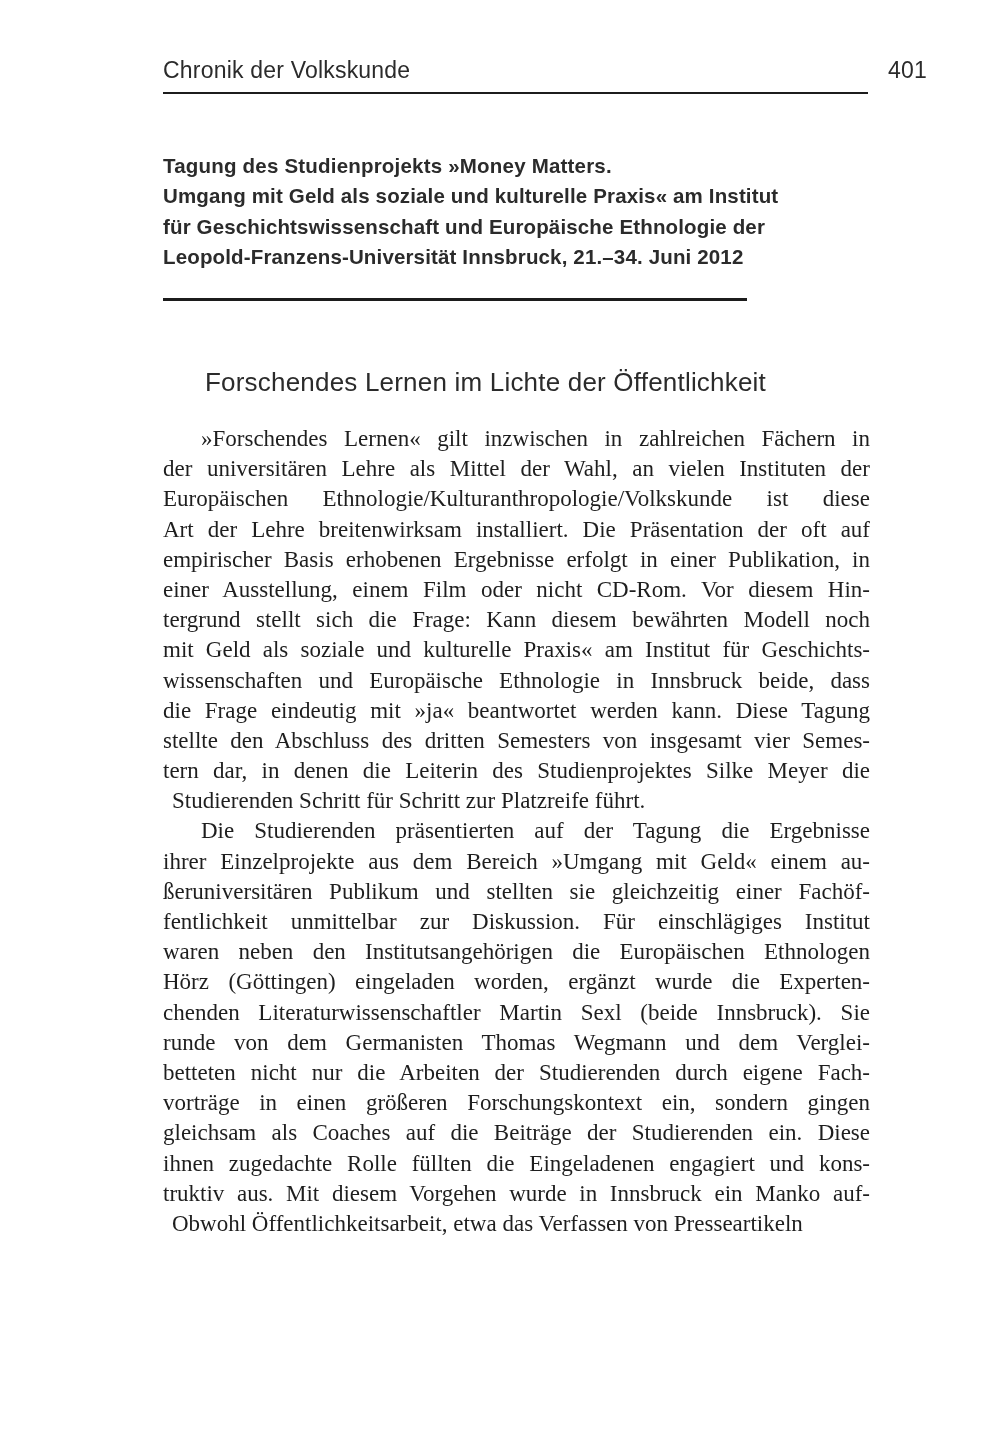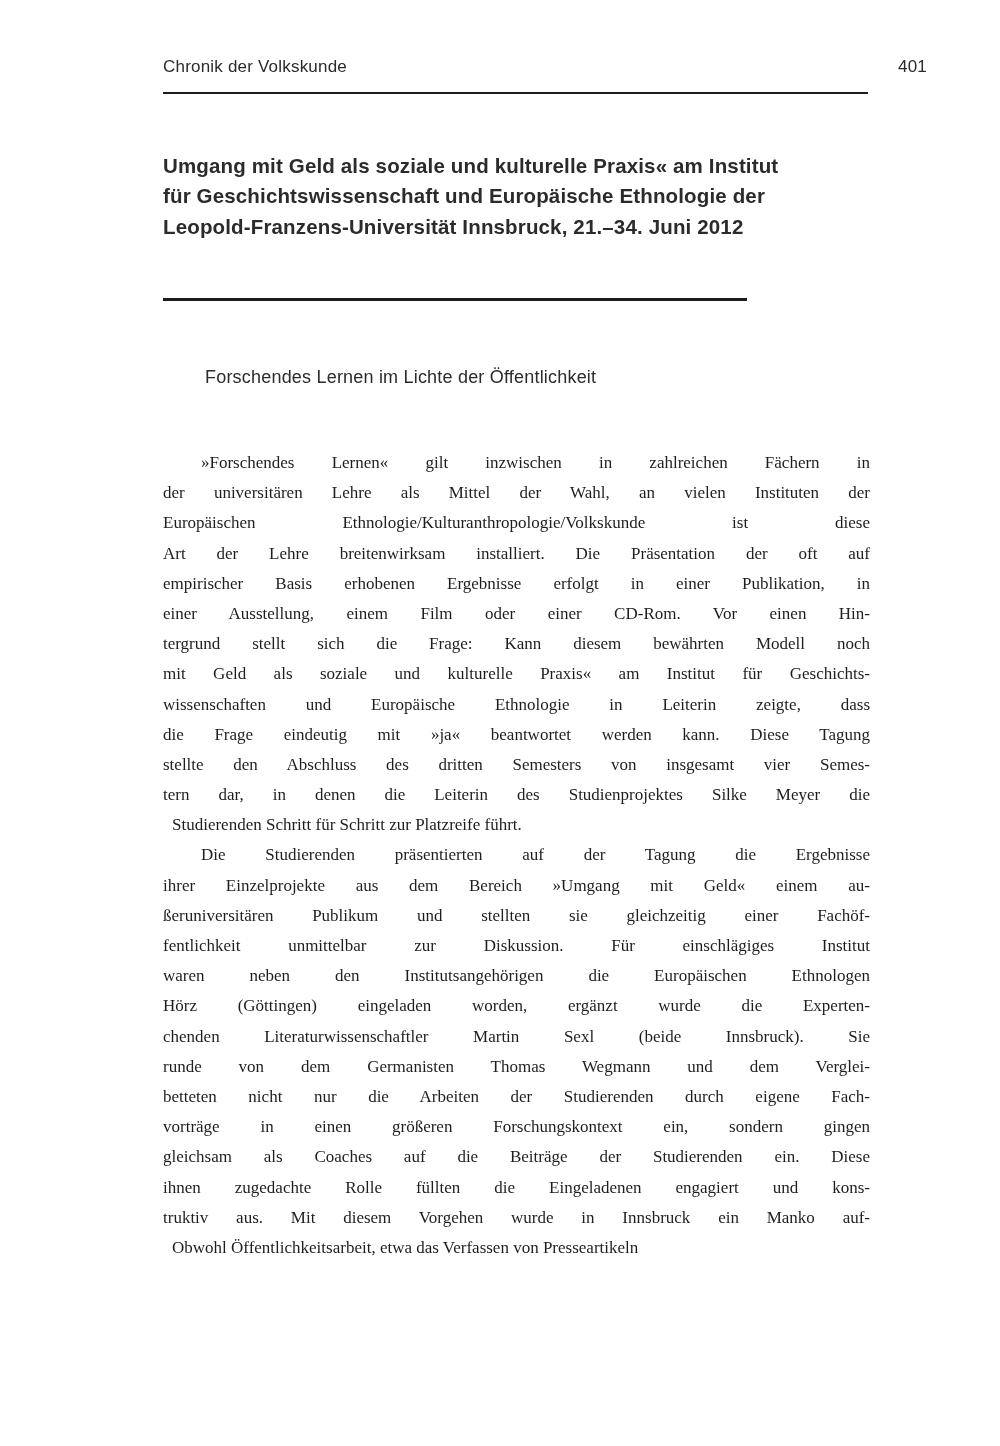--- a/index.html
+++ b/index.html
@@ -18,21 +18,21 @@
 
   
   .running-head-row {
     position: absolute;
     left: 163px;
     top: 57px;
     width: 764px; 
     display: flex;
     justify-content: space-between;
     align-items: baseline;
-    font-size: 17px;
+    font-size: 23px;
     letter-spacing: 0.2px;
     color: var(--sans-text, #343434);
   }
   .header-rule {
     position: absolute;
     left: 163px;
     top: 92px;
     width: 705px; 
     height: 1.5px;
     background: var(--rule, #1c1c1c);
@@ -68,34 +68,34 @@
     height: 2.5px;
     background: var(--rule, #1c1c1c);
   }
 
   
   .section-heading {
     position: absolute;
     left: 205px;
     top: 367px;
     margin: 0;
-    font-size: 18px;
+    font-size: 26px;
     font-weight: 500;
     letter-spacing: 0.2px;
     color: var(--sans-text, #2a2a2a);
   }
 
   
   .article-body {
     position: absolute;
     left: 163px;
-    top: 448px;
+    top: 424px;
     width: 707px;
     font-family: "Liberation Serif", "DejaVu Serif", serif;
-    font-size: 17px;
+    font-size: 23px;
     color: var(--text, #1e1e1e);
   }
   .article-body .line {
     height: 30.2px;
     line-height: 30.2px;
     text-align: justify;
     text-align-last: justify;
     white-space: normal;
   }
   .article-body .line.last {
@@ -111,38 +111,39 @@
 
 <div class="page" style="--bg: #ffffff; --text: #1e1e1e; --sans-text: #2b2b2b; --rule: #1c1c1c;">
 
   <div class="running-head-row">
     <span>Chronik der Volkskunde</span>
     <span>401</span>
   </div>
   <div class="header-rule"></div>
 
   <div class="title-block">
+    <h1>Tagung des Studienprojekts »Money Matters.</h1>
     <div class="subtitle-line">Umgang mit Geld als soziale und kulturelle Praxis« am Institut</div>
     <div class="subtitle-line">für Geschichtswissenschaft und Europäische Ethnologie der</div>
     <div class="subtitle-line">Leopold-Franzens-Universität Innsbruck, 21.–34. Juni 2012</div>
   </div>
   <div class="title-rule"></div>
 
   <h2 class="section-heading">Forschendes Lernen im Lichte der Öffentlichkeit</h2>
 
   <div class="article-body">
       <div class="line indent">»Forschendes Lernen« gilt inzwischen in zahlreichen Fächern in</div>
       <div class="line">der universitären Lehre als Mittel der Wahl, an vielen Instituten der</div>
       <div class="line">Europäischen Ethnologie/Kulturanthropologie/Volkskunde ist diese</div>
       <div class="line">Art der Lehre breitenwirksam installiert. Die Präsentation der oft auf</div>
       <div class="line">empirischer Basis erhobenen Ergebnisse erfolgt in einer Publikation, in</div>
-      <div class="line">einer Ausstellung, einem Film oder einer CD-Rom. Vor einen Hin-</div>
+      <div class="line">einer Ausstellung, einem Film oder nicht CD-Rom. Vor diesem Hin-</div>
       <div class="line">tergrund stellt sich die Frage: Kann diesem bewährten Modell noch</div>
       <div class="line">mit Geld als soziale und kulturelle Praxis« am Institut für Geschichts-</div>
-      <div class="line">wissenschaften und Europäische Ethnologie in Leiterin zeigte, dass</div>
+      <div class="line">wissenschaften und Europäische Ethnologie in Innsbruck beide, dass</div>
       <div class="line">die Frage eindeutig mit »ja« beantwortet werden kann. Diese Tagung</div>
       <div class="line">stellte den Abschluss des dritten Semesters von insgesamt vier Semes-</div>
       <div class="line">tern dar, in denen die Leiterin des Studienprojektes Silke Meyer die</div>
       <div class="line last">Studierenden Schritt für Schritt zur Platzreife führt.</div>
       <div class="line indent">Die Studierenden präsentierten auf der Tagung die Ergebnisse</div>
       <div class="line">ihrer Einzelprojekte aus dem Bereich »Umgang mit Geld« einem au-</div>
       <div class="line">ßeruniversitären Publikum und stellten sie gleichzeitig einer Fachöf-</div>
       <div class="line">fentlichkeit unmittelbar zur Diskussion. Für einschlägiges Institut</div>
       <div class="line">waren neben den Institutsangehörigen die Europäischen Ethnologen</div>
       <div class="line">Hörz (Göttingen) eingeladen worden, ergänzt wurde die Experten-</div>

